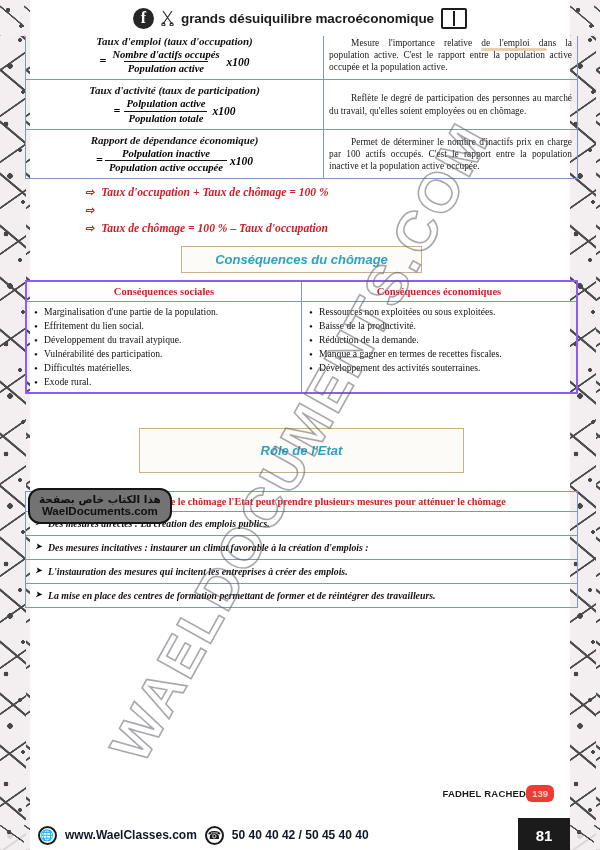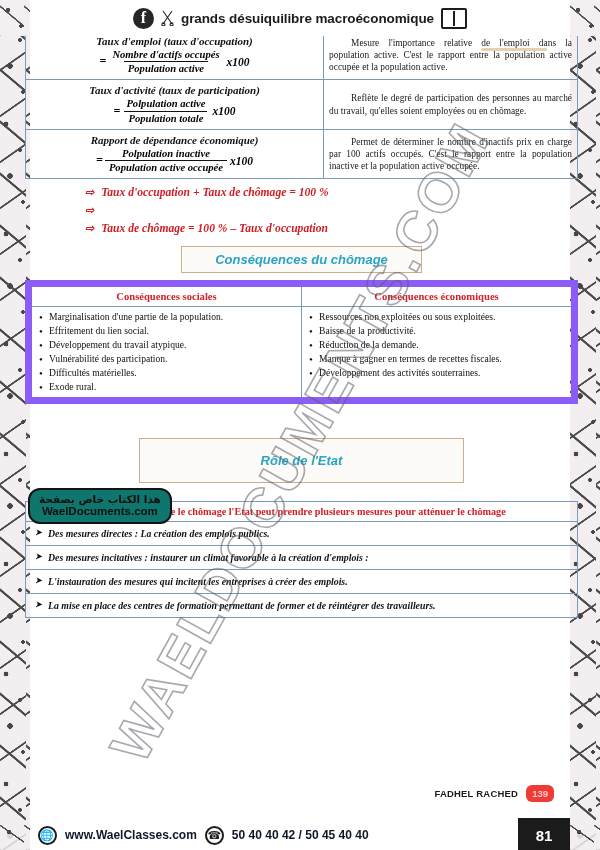--- a/index.html
+++ b/index.html
@@ -184,21 +184,21 @@
     font-style: italic; font-weight: bold;
     font-size: 13px;
     white-space: nowrap;
     text-align: center;
   }
   .section-title.wide { padding: 14px 12px; width: 325px; text-align:center; }
 
   
   table.cons-table {
     width: 100%; border-collapse: collapse; table-layout: fixed;
-    border: 7px solid #8b5cf6;
+    border: 2px solid #8b5cf6;
   }
   table.cons-table td, table.cons-table th {
     border: 1px solid #7a99bd; vertical-align: top; padding: 3px 6px;
   }
   table.cons-table th {
     text-align: center;
     color: #d02228;
     font-family: "Liberation Serif", serif;
     font-weight: bold; font-size: 10.6px;
     padding: 4px;
@@ -213,21 +213,21 @@
   }
   ul.cons-list li::before {
     content: "\2022"; position: absolute; left: 1px; top: -1px; font-size: 11px;
   }
   ul.cons-list li.just { text-align: justify; }
 
   
   .stamp {
     position: absolute; left: 28px; top: 488px;
     border: 2px solid #141414; border-radius: 12px;
-    background: #0f766e;
+    background: #737373;
     padding: 3px 9px 4px;
     text-align: center;
     z-index: 6;
     line-height: 1.15;
   }
   .stamp .ar {
     font-family: "DejaVu Sans", sans-serif;
     font-size: 10.5px; font-weight: bold; color: #101010;
     direction: rtl;
   }
@@ -256,21 +256,21 @@
     padding-left: 13px; position: relative;
   }
   .measure-item::before {
     content: "\27A4"; position: absolute; left: 0; top: 0; font-size: 8px; color:#111;
   }
   table.measures-table td.m-cell { padding: 6px 7px 6px 9px; }
 
   
   .credit {
     position: absolute; right: 46px; bottom: 48px;
-    display: flex; align-items: center; gap: 8px;
+    display: flex; align-items: center; 
     z-index: 6;
   }
   .credit .name {
     font-family: "Liberation Sans", sans-serif;
     font-size: 9.5px; font-weight: bold; color: #1c1c1c; letter-spacing: .2px;
   }
   .credit .num-badge {
     background: #ef3b36; color: #f8c9c7;
     font-family: "Liberation Sans", sans-serif;
     font-size: 9.5px; font-weight: bold;

